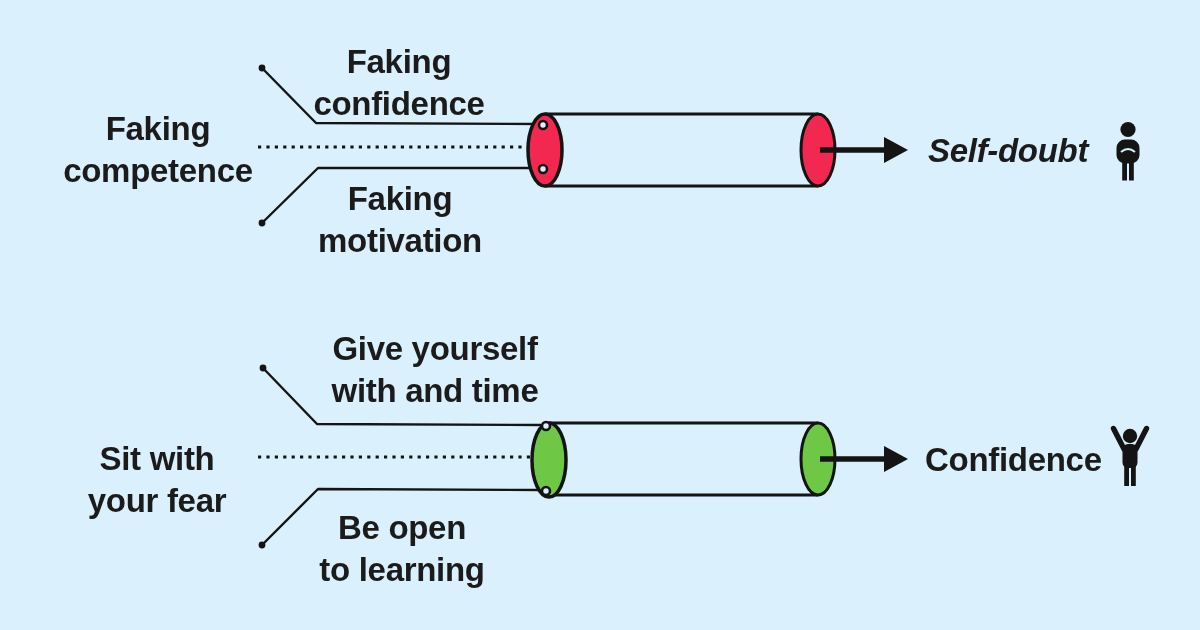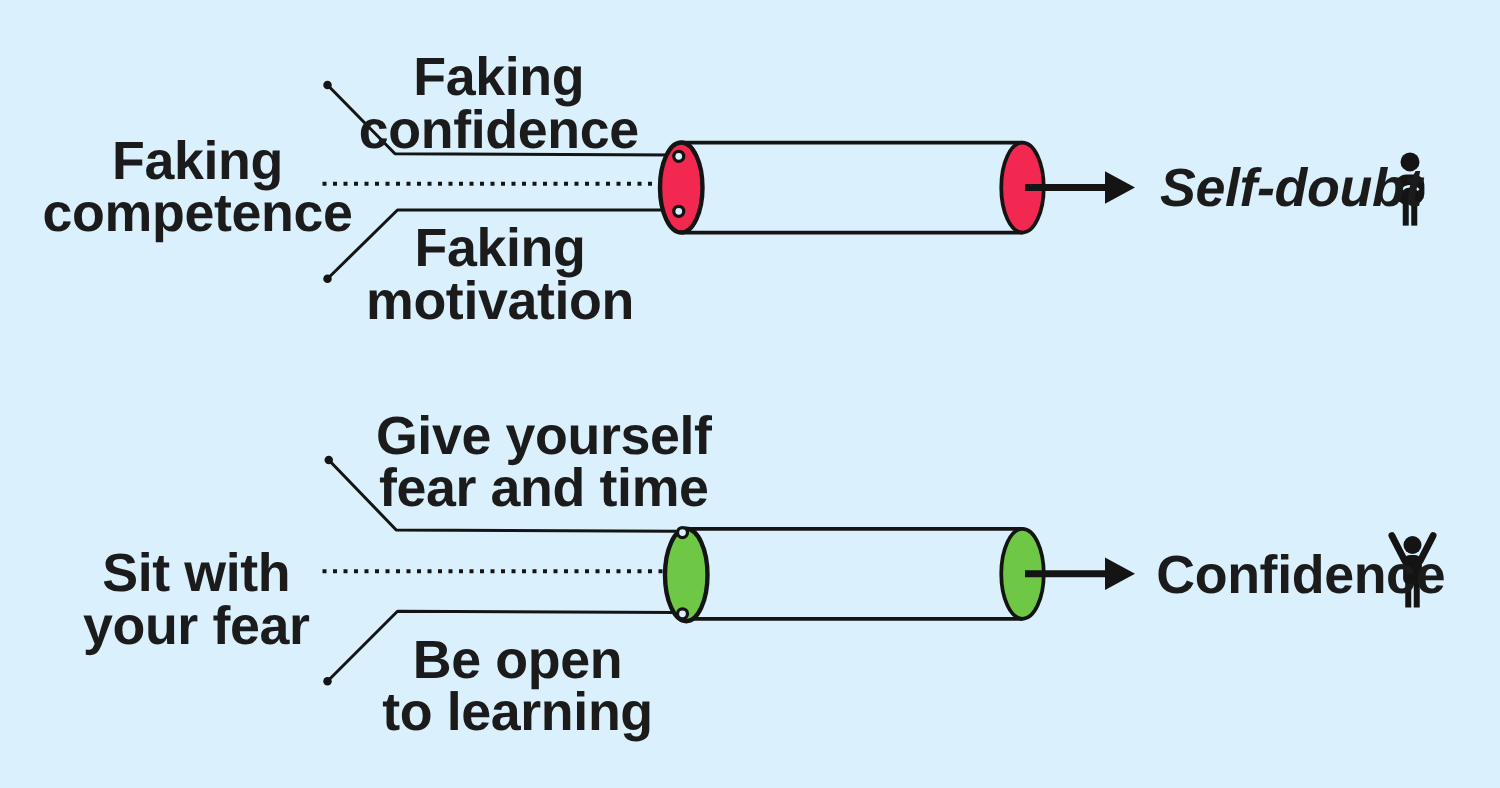--- a/index.html
+++ b/index.html
@@ -8,39 +8,39 @@
     width:1200px; height:630px;
     background:#daf0fc;
     overflow:hidden;
     font-family:"Liberation Sans", sans-serif;
   }
   .diagram-svg { position:absolute; left:0; top:0; }
   .label {
     position:absolute;
     transform:translate(-50%,-50%);
     color:#1b1b1b;
-    font-size:43px;
+    font-size:33px;
     font-weight:700;
     line-height:42px;
     letter-spacing:-0.3px;
     white-space:pre-line;
     text-align:center;
   }
   .label.out {
     transform:translate(0,-50%);
     text-align:left;
     white-space:nowrap;
   }
   .lbl-competence { left:158px; top:150px; }
   .lbl-confidence-in { left:399px; top:83px; }
   .lbl-motivation { left:400px; top:220px; }
   .lbl-selfdoubt { left:928px; top:151px;font-style:italic; }
   .lbl-sitfear { left:157px; top:480px; }
   .lbl-give { left:435px; top:370px; }
-  .lbl-beopen { left:402px; top:549px;margin-left:12px; }
+  .lbl-beopen { left:402px; top:549px; }
   .lbl-confidence-out { left:925px; top:460px; }
 </style>
 </head>
 <body>
 
 <div class="canvas">
 
   <svg class="diagram-svg" width="1200" height="630" viewBox="0 0 1200 630">
 
     <g>
@@ -99,18 +99,18 @@
 competence</div>
   <div class="label lbl-confidence-in">Faking
 confidence</div>
   <div class="label lbl-motivation">Faking
 motivation</div>
   <div class="label out lbl-selfdoubt">Self-doubt</div>
 
   <div class="label lbl-sitfear">Sit with
 your fear</div>
   <div class="label lbl-give">Give yourself
-fear and time</div>
+with and time</div>
   <div class="label lbl-beopen">Be open
 to learning</div>
   <div class="label out lbl-confidence-out">Confidence</div>
 
 </div>
 
 </body></html>

